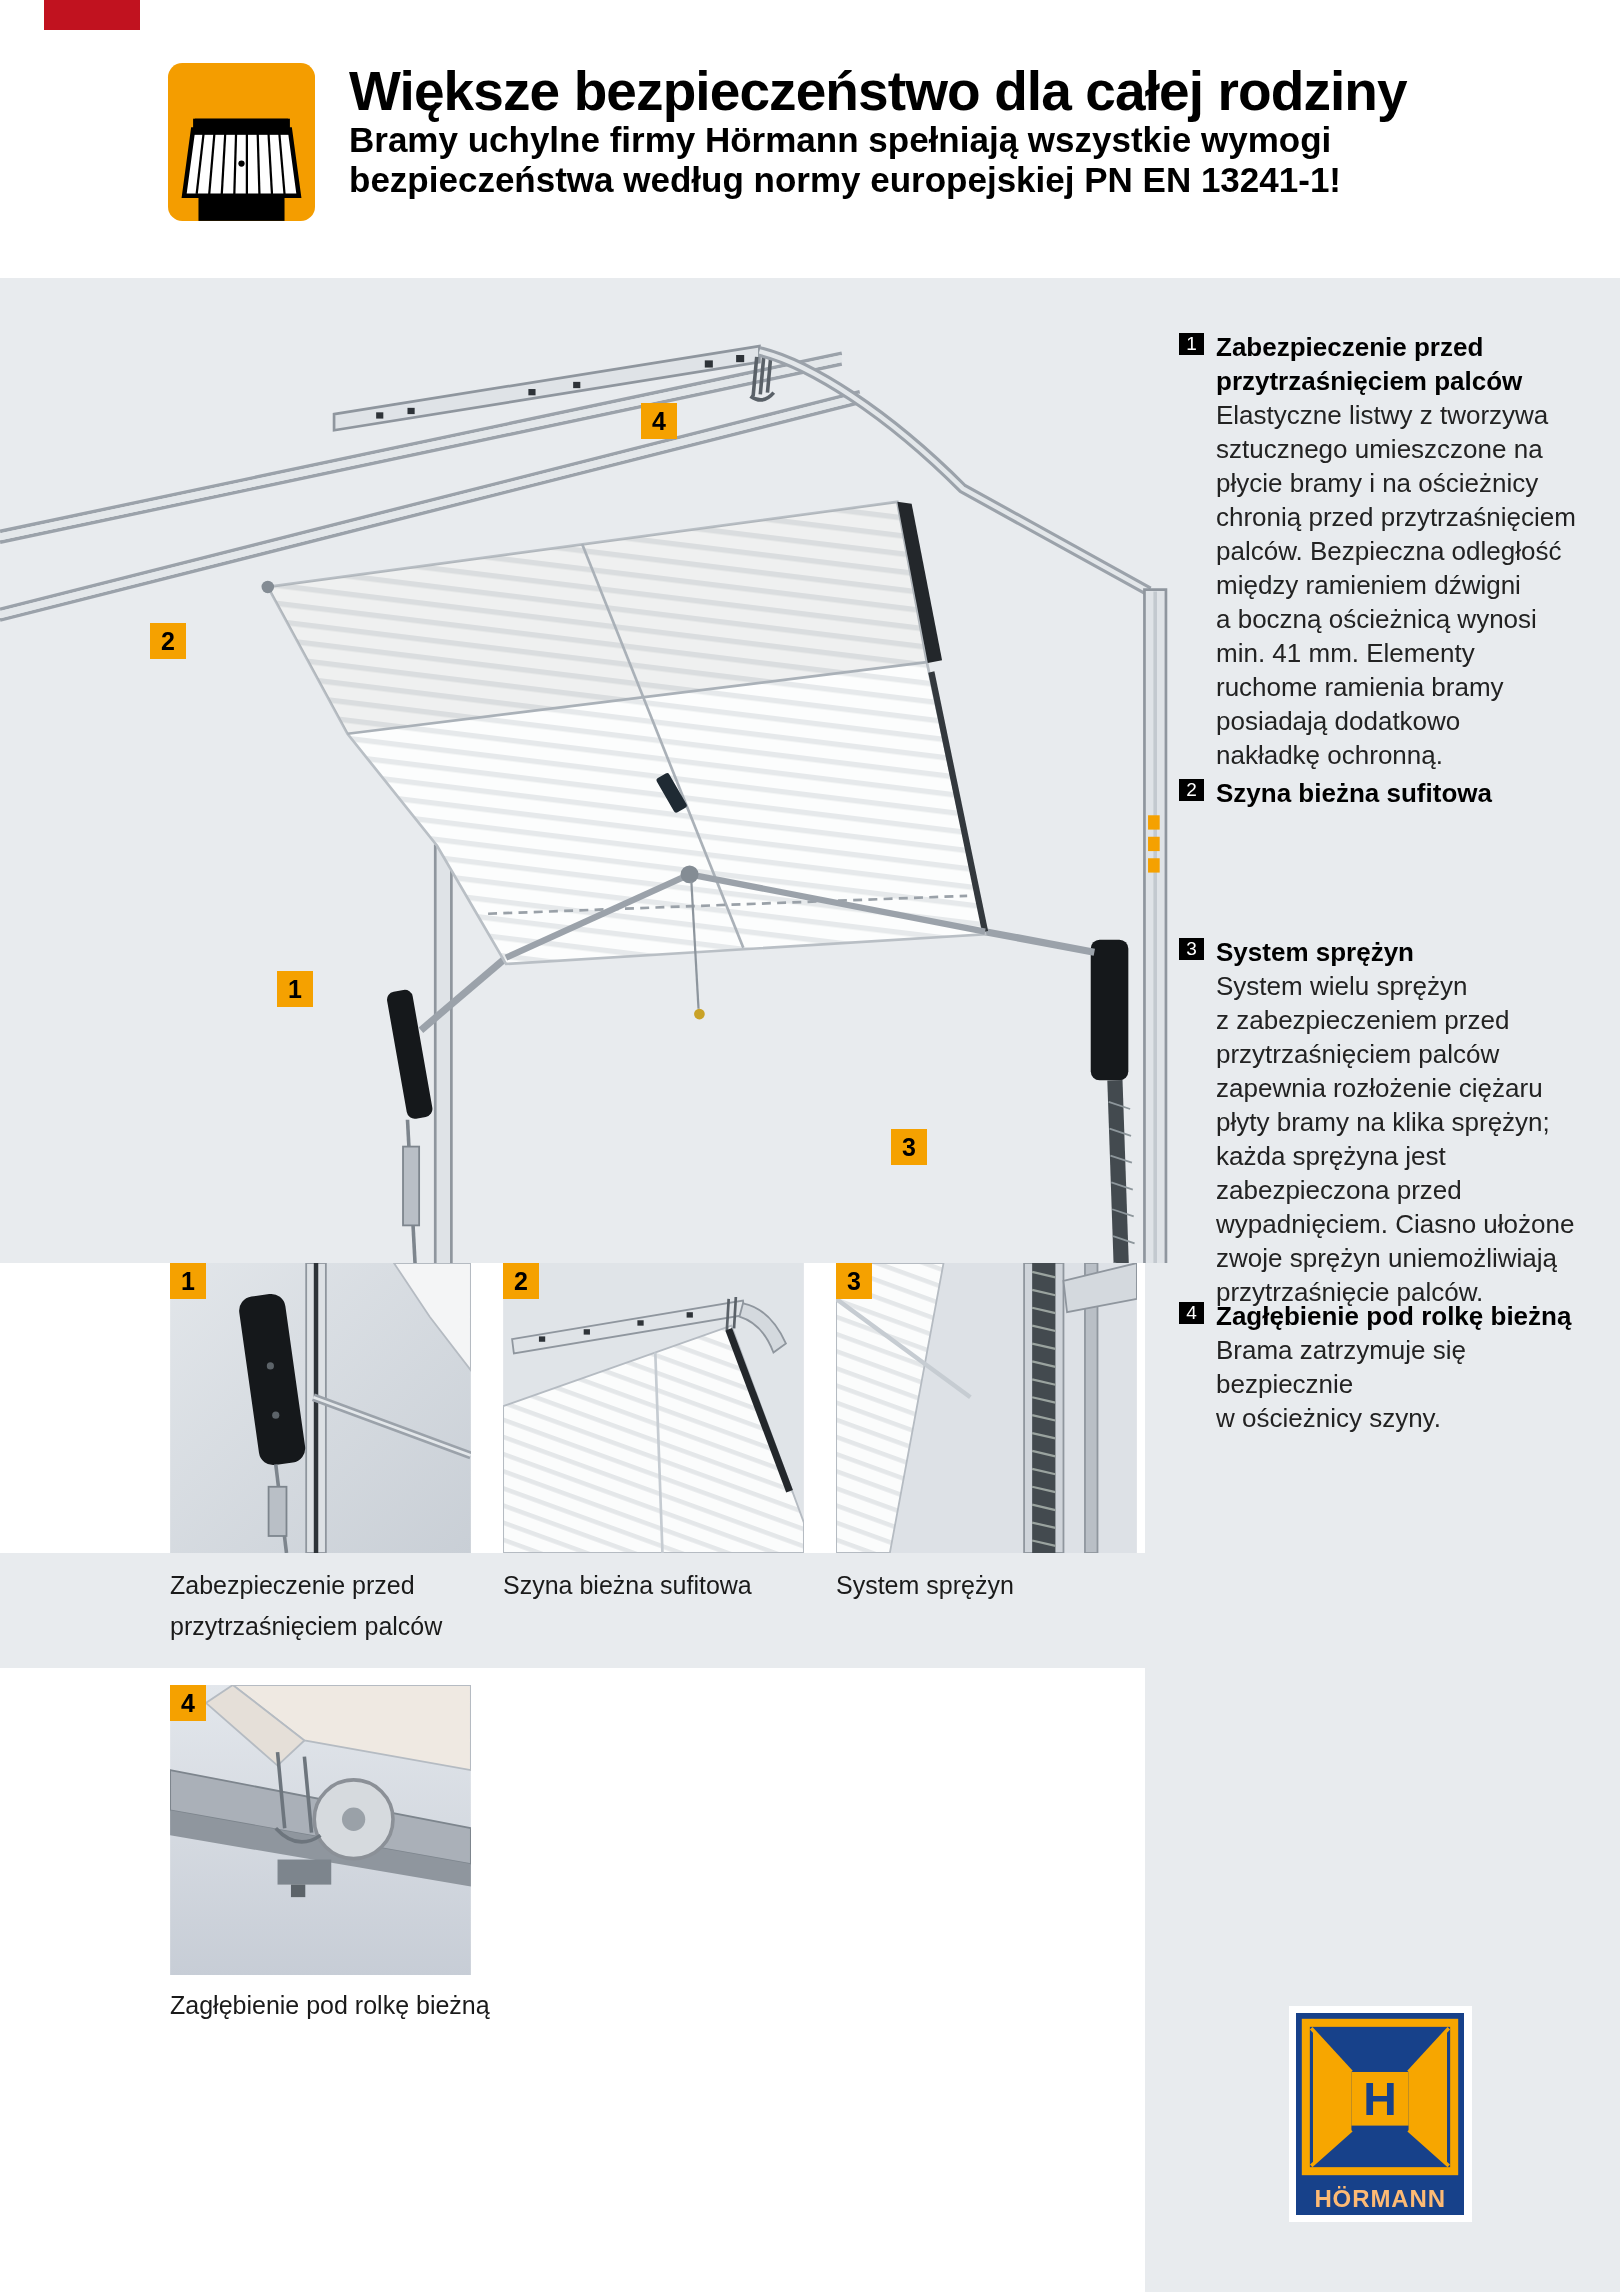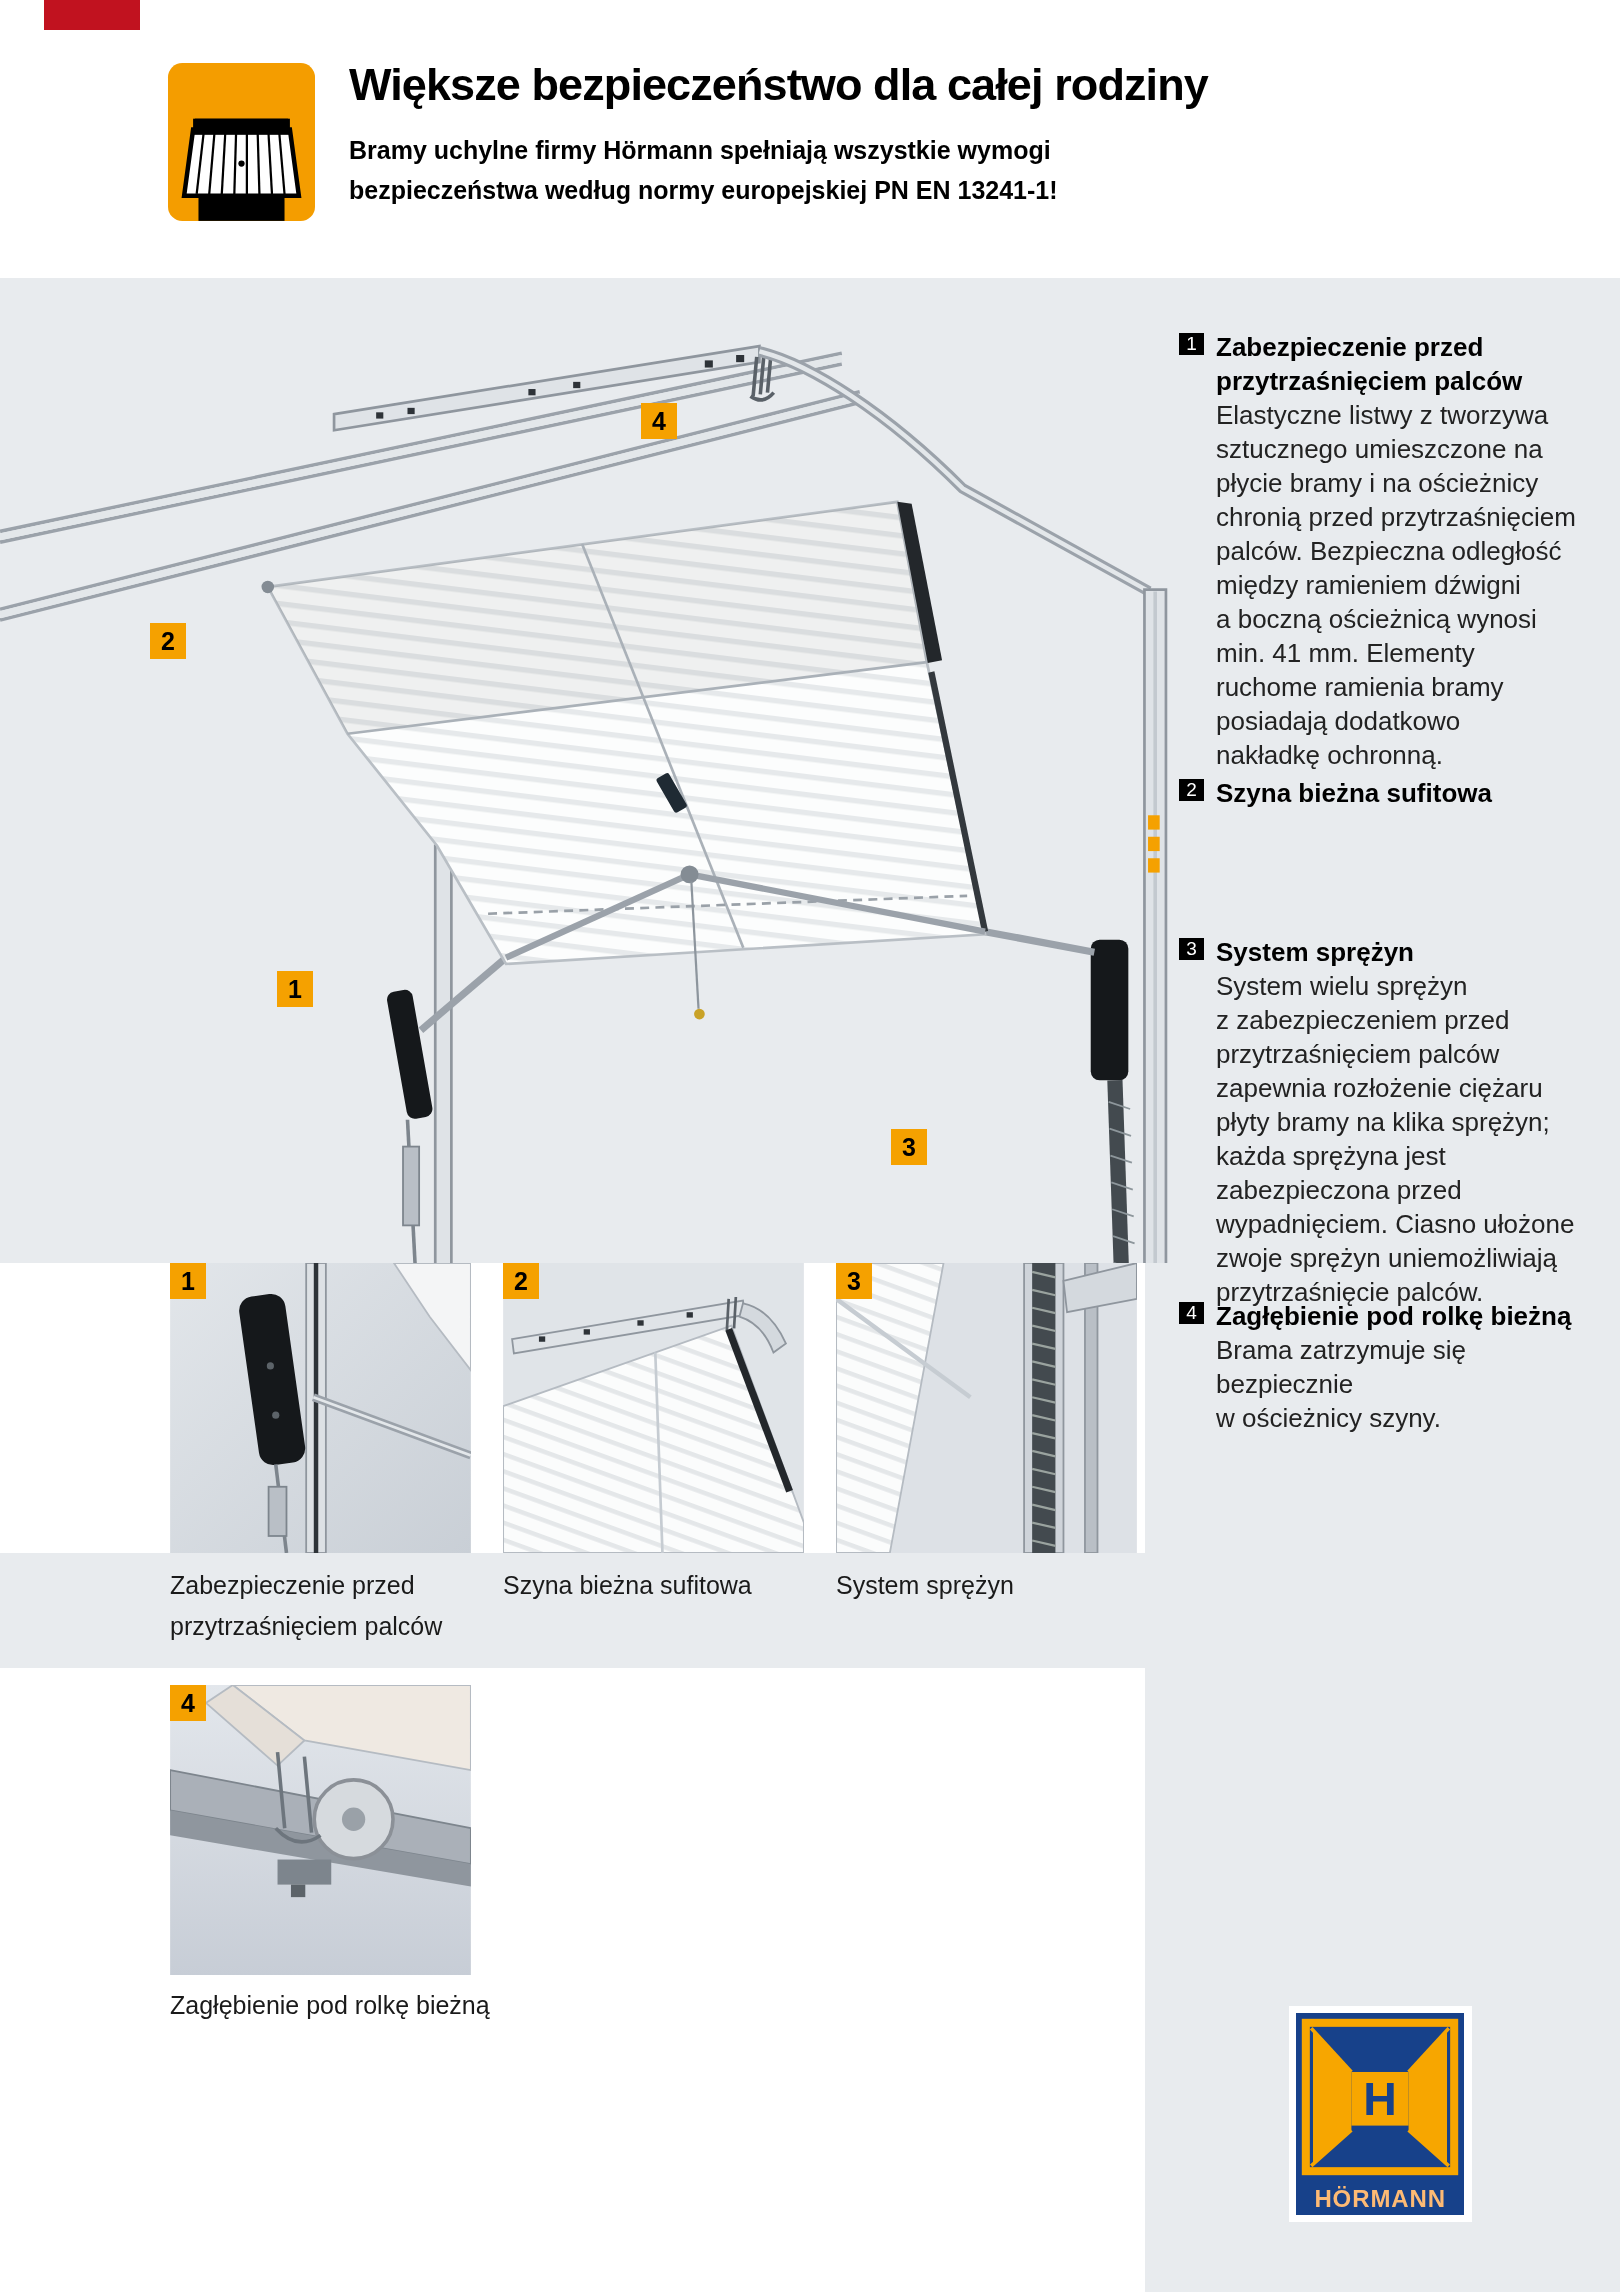--- a/index.html
+++ b/index.html
@@ -4,22 +4,22 @@
 <style>
   html,body{margin:0;padding:0;background:#ffffff;}
   #page{
     position:relative;width:1620px;height:2293px;background:#ffffff;overflow:hidden;
     font-family:"Liberation Sans","DejaVu Sans",sans-serif;color:#1a1a1a;
   }
   .abs{position:absolute;}
   
   #corner-mark{left:44px;top:0;width:96px;height:29.6px;background:#c1121f;}
   #header-icon{left:168px;top:63px;width:147px;height:158px;background:#f49d00;border-radius:14.3px;}
-  #page-title{left:349px;top:59px;width:1075px;font-size:45px;font-weight:bold;letter-spacing:-0.9px;color:#000;}
-  #page-subtitle{left:349px;top:120px;width:1075px;font-size:25px;font-weight:bold;line-height:40px;color:#000;white-space:pre;margin-top:10px;}
+  #page-title{left:349px;top:59px;width:1075px;font-size:55px;font-weight:bold;letter-spacing:-0.9px;color:#000;}
+  #page-subtitle{left:349px;top:120px;width:1075px;font-size:35px;font-weight:bold;line-height:40px;color:#000;white-space:pre;}
   
   .grey{background:#e8ebee;}
   #band-a{left:0;top:278px;width:1620px;height:985px;}
   #band-b{left:0;top:1553px;width:1620px;height:115px;}
   #right-block{left:1145px;top:278px;width:476px;height:2015px;}
   
   #illustration{left:0;top:278px;width:1620px;height:985px;}
   .num-badge{
     width:36px;height:36px;background:#f5a100;color:#000;
     font-size:25px;font-weight:bold;display:flex;align-items:center;justify-content:center;

